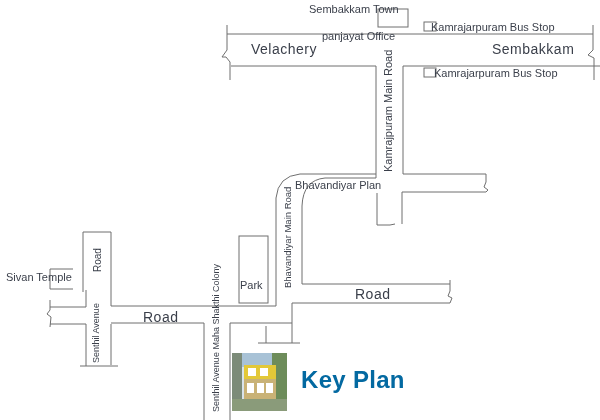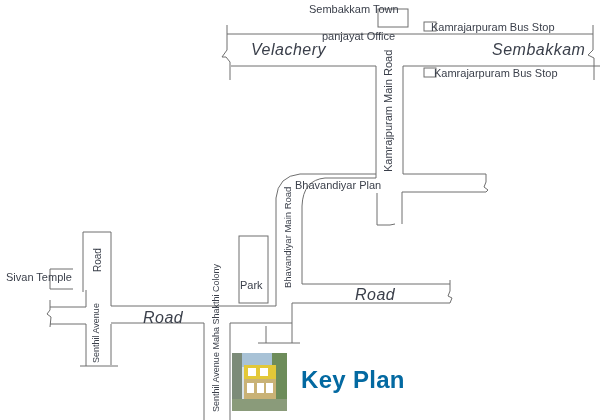--- a/index.html
+++ b/index.html
@@ -1,21 +1,21 @@
 <!DOCTYPE html>
 <html><head>
   <meta charset="utf-8">
   <style>
     html, body { margin: 0; padding: 0; background: #ffffff; }
     body { width: 600px; height: 420px; position: relative; overflow: hidden; font-family: "Liberation Sans", sans-serif; }
     svg.map { position: absolute; left: 0; top: 0; }
     .lbl { position: absolute; color: #3a3f4a; white-space: nowrap; line-height: 1; }
     .sm { font-size: 10px; }
     .md { font-size: 11px; }
-    .lg { font-size: 16px; letter-spacing: 0.5px; font-style: italic; }
+    .lg { font-size: 14px; letter-spacing: 0.5px; }
     .vert { transform-origin: left top; transform: rotate(-90deg); }
     .keyplan { position: absolute; left: 301px; top: 366px; font-size: 24px; font-weight: bold; color: #0369a1; letter-spacing: 0.3px; }
     .house { position: absolute; left: 232px; top: 353px; width: 56px; width: 55px; height: 58px; overflow: hidden; }
   </style>
 </head>
 <body>
 
 <svg class="map" width="600" height="420" viewBox="0 0 600 420">
   <g fill="none" stroke="#6f6f6f" stroke-width="1">
 

